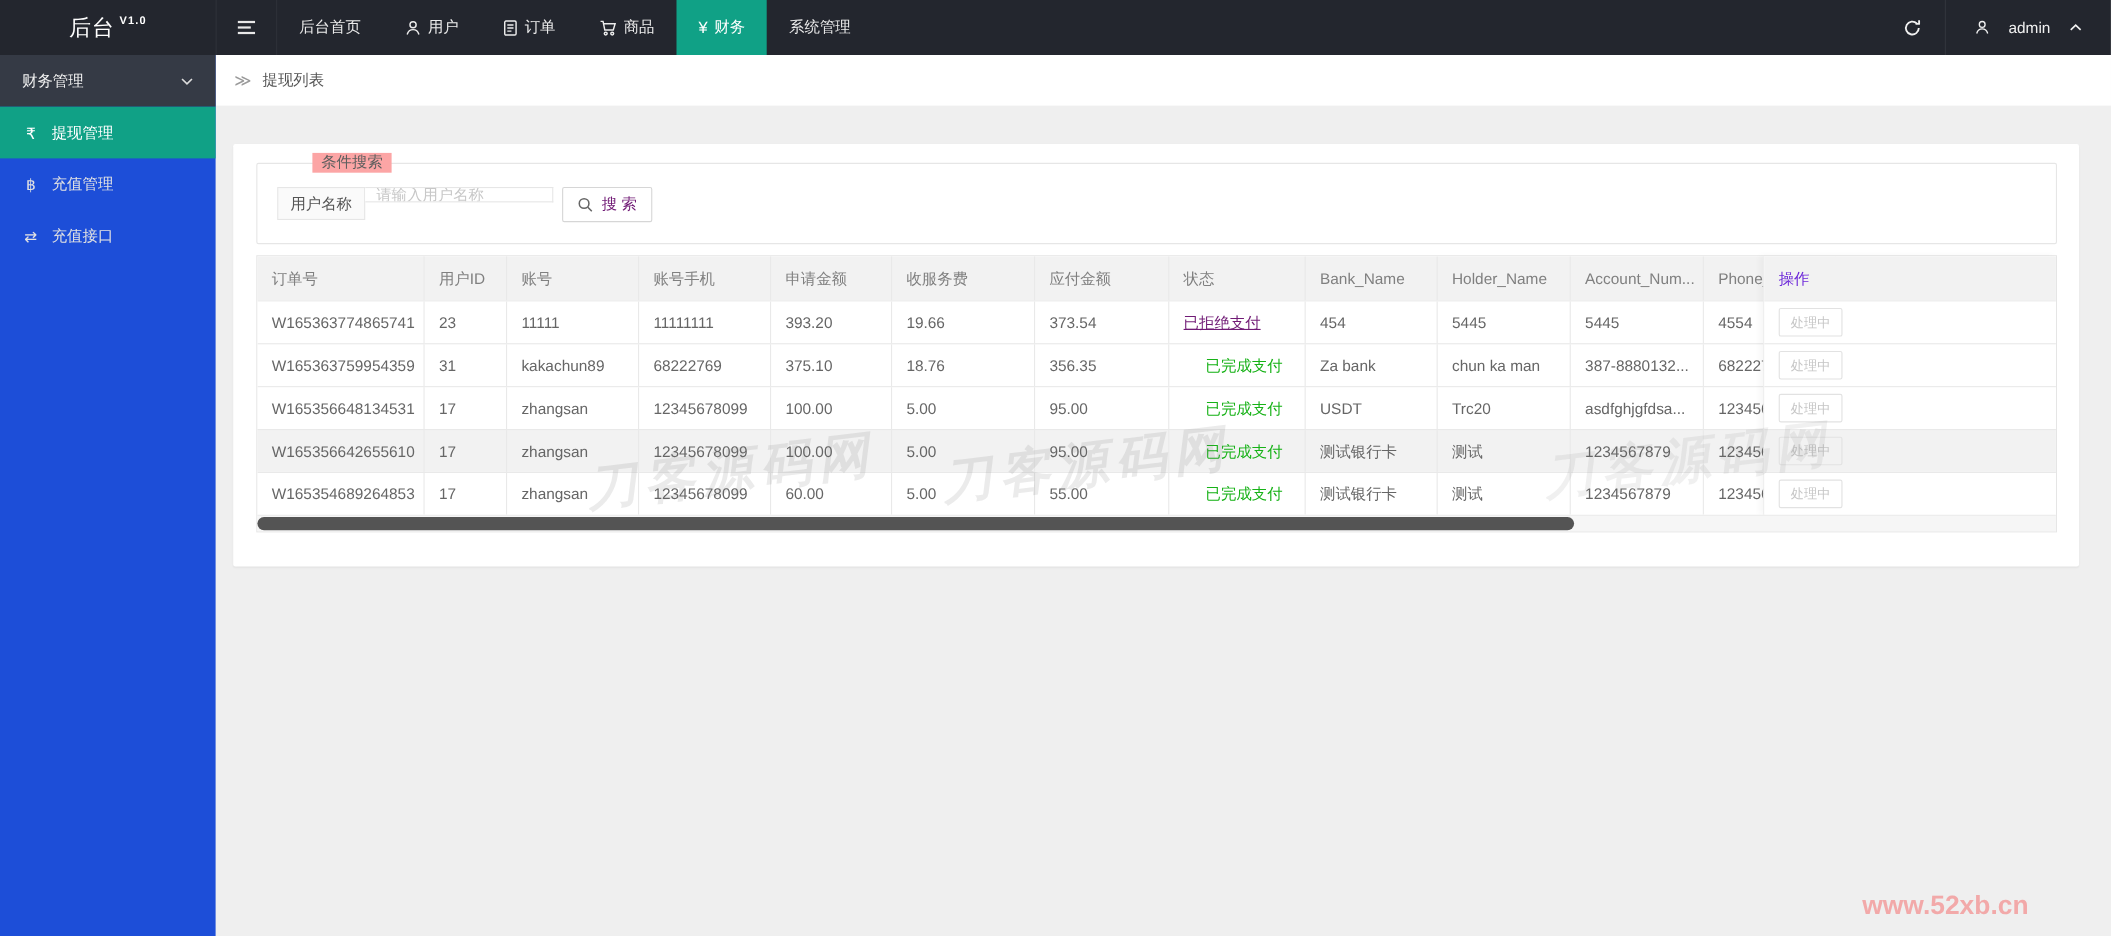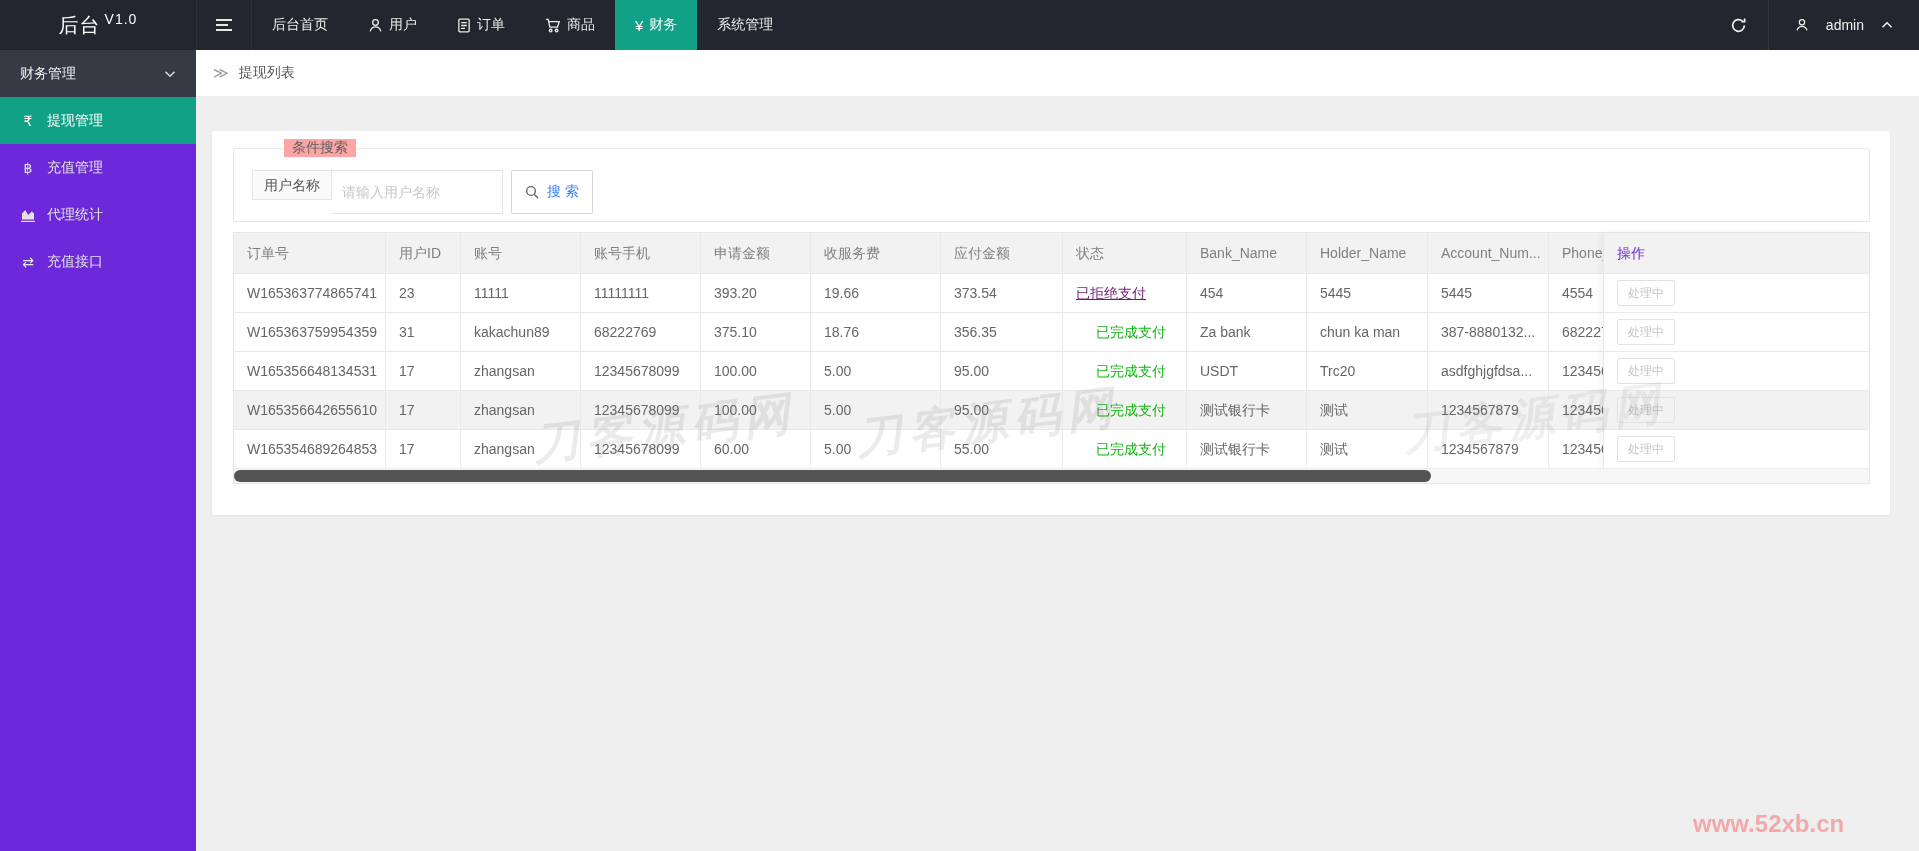--- a/index.html
+++ b/index.html
@@ -2,54 +2,54 @@
 <html><head>
 <meta charset="utf-8">
 <style>
   * { margin:0; padding:0; box-sizing:border-box; }
   html,body { width:1919px; height:851px; overflow:hidden; }
   body { font-family:"Liberation Sans","DejaVu Sans",sans-serif; background:#efefef; position:relative; }
 
   
   .navbar { position:absolute; left:0; top:0; width:1919px; height:50px; background:#23262e; display:flex; align-items:stretch; z-index:20; }
   .logo { width:196px; display:flex; align-items:center; justify-content:center; color:#fff; font-size:20px; letter-spacing:1px; }
-  .logo sup { font-size:14px; margin-left:4px; transform:translateY(-6px); font-weight:normal;text-align:right; }
+  .logo sup { font-size:10px; margin-left:4px; transform:translateY(-6px); font-weight:bold;text-align:right; }
   .nav-toggle { width:56px; display:flex; align-items:center; justify-content:center; color:#e8e8e8; border-left:1px solid rgba(255,255,255,.05); border-right:1px solid rgba(255,255,255,.05); cursor:pointer; }
   .nav-item { padding:0 20px; display:flex; align-items:center; gap:6px; font-size:14px; color:#ececec; cursor:pointer; }
   .nav-item .ico { display:flex; align-items:center; }
   .nav-item.active { background:#10a186; color:#fff; }
   .ico-text { font-size:15px; line-height:1; }
   .nav-right { margin-left:auto; display:flex; align-items:stretch; }
   .refresh { width:58px; display:flex; align-items:center; justify-content:center; color:#f0f0f0; cursor:pointer; }
   .admin { display:flex; align-items:center; gap:17px; padding:0 26px; color:#f0f0f0; font-size:14px; border-left:1px solid rgba(255,255,255,.07); cursor:pointer; }
 
   
-  .sidebar { position:absolute; left:0; top:50px; width:196px; bottom:0; background:#6d28d9; z-index:15; }
+  .sidebar { position:absolute; left:0; top:50px; width:196px; bottom:0; background:#1d4ed8; z-index:15; }
   .side-group { height:47px; background:#353a45; color:#f2f2f2; font-size:14px; display:flex; align-items:center; justify-content:space-between; padding:0 20px; cursor:pointer; }
   .side-item { height:47px; display:flex; align-items:center; padding-left:20px; gap:11px; color:#e2e2e2; font-size:14px; cursor:pointer; }
   .side-item.active { background:#10a186; color:#fff; }
   .side-ico { width:16px; text-align:center; font-size:14px; line-height:1; display:flex; justify-content:center; }
 
   
   .crumb-bar { position:absolute; left:196px; top:50px; right:0; height:46px; background:#fff; display:flex; align-items:center; padding-left:17px; gap:10px; z-index:5; }
   .crumb-sep { color:#9a9a9a; font-size:15px; }
   .crumb-cur { color:#555; font-size:14px; }
 
   
   .content { position:absolute; left:196px; top:96px; right:0; bottom:0; background:#efefef; }
   .card { position:absolute; left:16px; top:35px; width:1678px; height:384px; background:#fff; border-radius:2px; box-shadow:0 1px 2px rgba(0,0,0,.05); }
 
   
   .fieldset { position:absolute; left:21px; top:17px; width:1637px; height:74px; border:1px solid #e6e6e6; border-radius:2px; }
   .legend { position:absolute; top:-10px; left:20px; background:#fca5a5; padding:0 8px; font-size:14px; color:#5f5f5f;margin-left:30px; }
   .search-row { position:absolute; left:18px; top:21px; display:flex; align-items:flex-start; }
   .field-label { height:30px; line-height:28px; padding:0 11px; background:#fafafa; border:1px solid #e6e6e6; font-size:14px; color:#555; white-space:nowrap; }
-  .search-input { height:44px; width:171px; border:1px solid #e6e6e6; border-left:none; padding:0 10px; font-size:14px; color:#333; outline:none; background:#fff; }
+  .search-input { height:14px; width:171px; border:1px solid #e6e6e6; border-left:none; padding:0 10px; font-size:14px; color:#333; outline:none; background:#fff; }
   .search-input::placeholder { color:#c8c8c8; }
-  .search-btn { margin-left:8px; height:44px; padding:0 13px; background:#fff; border:1px solid #d6d6d6; border-radius:2px; font-size:14px; color:#3b82f6; display:flex; align-items:center; gap:8px; cursor:pointer; }
+  .search-btn { margin-left:8px; height:32px; padding:0 13px; background:#fff; border:1px solid #d6d6d6; border-radius:2px; font-size:14px; color:#701a75; display:flex; align-items:center; gap:8px; cursor:pointer; }
 
   
   .table-wrap { position:absolute; left:21px; top:101px; width:1637px; border:1px solid #e6e6e6; background:#fff; }
   .t-scroll { overflow:hidden; width:100%; }
   .t-inner { width:1435px; }
   .t-head { display:flex; height:40px; background:#f2f2f2; }
   .th { flex-shrink:0; padding-left:13px; font-size:14px; color:#808080; line-height:40px; border-right:1px solid #e9e9e9; white-space:nowrap; overflow:hidden; }
   .tr { display:flex; height:39px; border-top:1px solid #e9e9e9; background:#fff; }
   .tr.hover { background:#f2f2f2; }
   .td { flex-shrink:0; padding-left:13px; font-size:14px; color:#666; line-height:38px; border-right:1px solid #e9e9e9; white-space:nowrap; overflow:hidden; }
@@ -170,29 +170,20 @@
   </div>
   <div class="side-item active">
     <span class="side-ico">₹</span>
     <span>提现管理</span>
   </div>
   <div class="side-item">
     <span class="side-ico">฿</span>
     <span>充值管理</span>
   </div>
   <div class="side-item">
-    <span class="side-ico">
-      <svg width="16" height="14" viewBox="0 0 16 14" fill="#e2e2e2">
-          <path d="M1 12.8h14v1.2H1z"></path>
-          <path d="M2 11.6V5.4L5.2 2l3 5 3.6-3.6 2.2 2.2v6z"></path>
-        </svg>
-    </span>
-    <span>代理统计</span>
-  </div>
-  <div class="side-item">
     <span class="side-ico">⇄</span>
     <span>充值接口</span>
   </div>
 </div>
 
 <div class="crumb-bar">
   <span class="crumb-sep">≫</span>
   <span class="crumb-cur">提现列表</span>
 </div>
 

